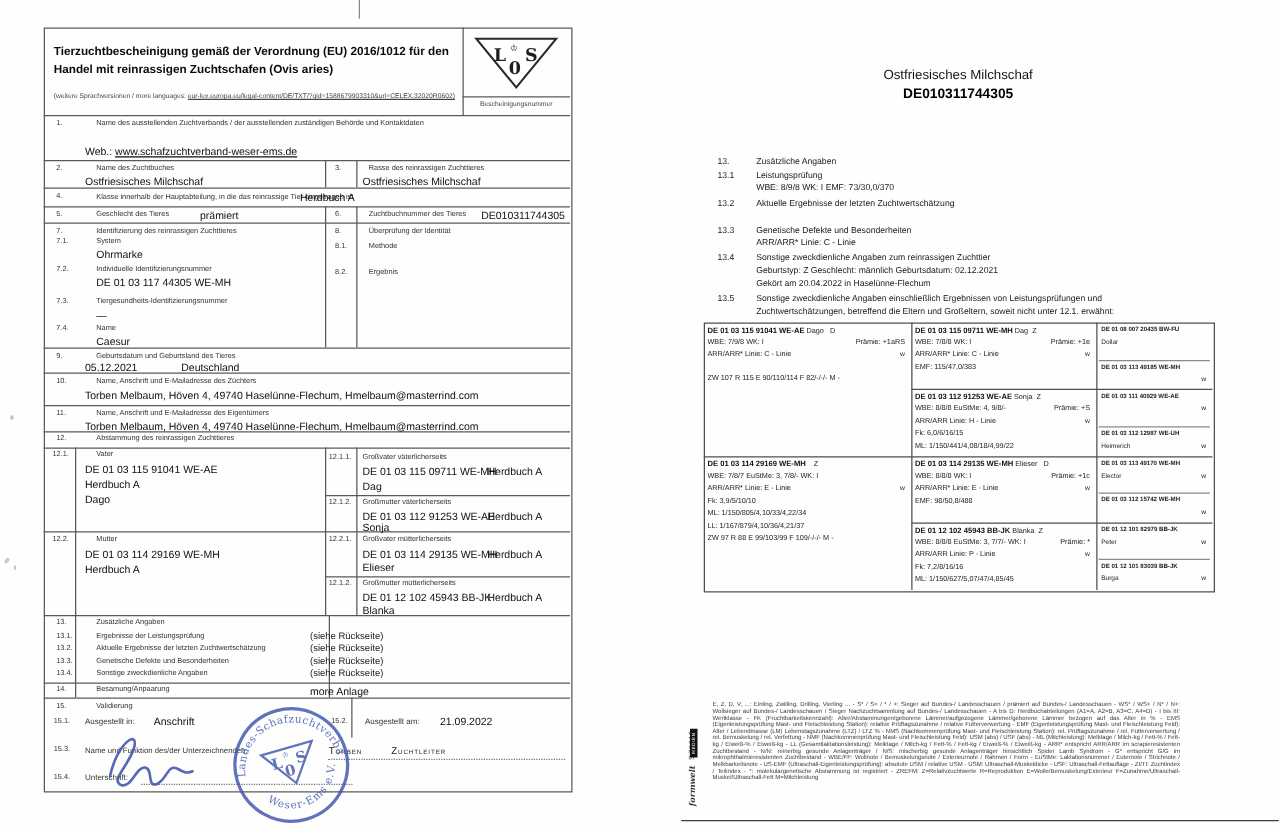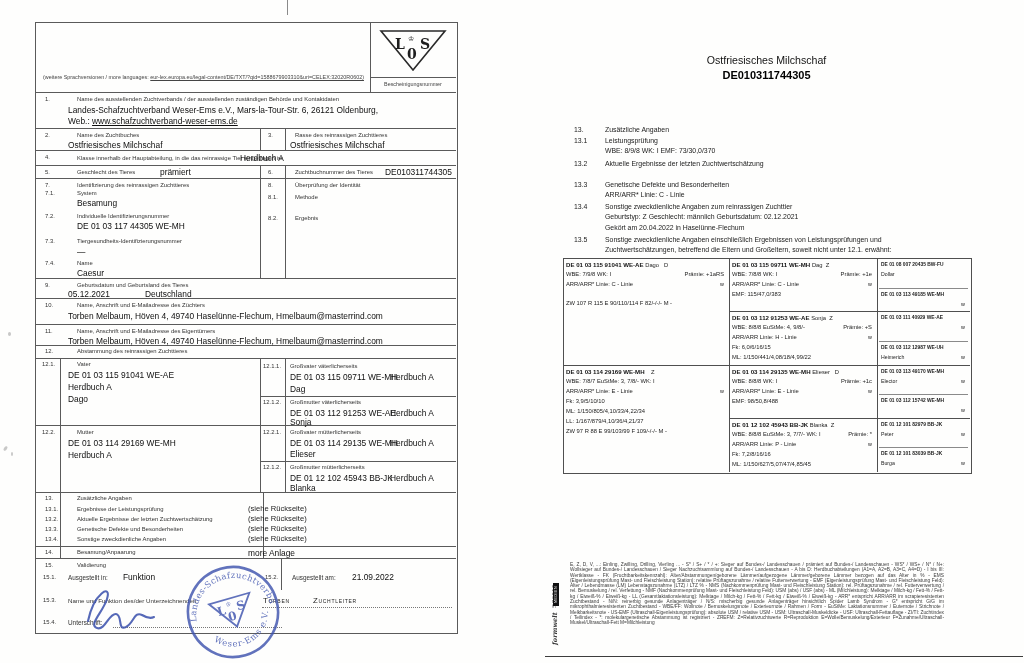--- a/index.html
+++ b/index.html
@@ -64,35 +64,35 @@
   <div class="vl" style="left:260px;top:128px;height:22px"></div>
   <div class="vl" style="left:260px;top:165px;height:113px"></div>
   <div class="vl" style="left:285px;top:128px;height:22px"></div>
   <div class="vl" style="left:285px;top:165px;height:113px"></div>
   <div class="vl" style="left:260px;top:358px;height:134px"></div>
   <div class="vl" style="left:285px;top:358px;height:134px"></div>
   <div class="vl" style="left:60px;top:358px;height:200px"></div>
   <div class="vl" style="left:263px;top:492px;height:66px"></div>
   <div class="vl" style="left:281px;top:558px;height:32px"></div>
 
+  <div class="a t" style="left:43px;top:34px;width:320px">Tierzuchtbescheinigung gemäß der Verordnung (EU) 2016/1012 für den Handel mit reinrassigen Zuchtschafen (Ovis aries)</div>
   <div class="a tiny" style="left:43px;top:74px">
     <span>(weitere Sprachversionen / more languages: </span><span class="u">eur-lex.europa.eu/legal-content/DE/TXT/?qid=1588679903310&amp;uri=CELEX:32020R0602)</span>
   </div>
   <svg class="a" style="left:378px;top:27px" width="70" height="46" viewBox="0 0 70 46">
     <path d="M3,4 L67,4 L35,43 Z" fill="none" stroke="#2a2a2a" stroke-width="1.6"></path>
     <text x="17" y="22" font-size="14" font-weight="bold" fill="#1e1e1e">L</text>
     <text x="30" y="14" font-size="7" fill="#1e1e1e">♔</text>
     <text x="42" y="22" font-size="14" font-weight="bold" fill="#1e1e1e">S</text>
     <text x="29" y="32" font-size="14" font-weight="bold" fill="#1e1e1e">0</text>
   </svg>
   <div class="a tiny" style="left:370px;top:81px;width:86px;text-align:center">Bescheinigungsnummer</div>
 
   <div class="a n" style="left:45px;top:96px">1.</div>
   <div class="a l" style="left:77px;top:96px">Name des ausstellenden Zuchtverbands / der ausstellenden zuständigen Behörde und Kontaktdaten</div>
-  <div class="a v" style="left:68px;top:105px">Landes-Schafzuchtverband Weser-Ems e.V., Mars-la-Tour-Str. 6, 26121 Oldenburg,</div>
   <div class="a v" style="left:68px;top:116px">
     <span>Web.: </span><span class="u">www.schafzuchtverband-weser-ems.de</span>
   </div>
 
   <div class="a n" style="left:45px;top:132px">2.</div>
   <div class="a l" style="left:77px;top:132px">Name des Zuchtbuches</div>
   <div class="a v" style="left:68px;top:140px">Ostfriesisches Milchschaf</div>
   <div class="a n" style="left:268px;top:132px">3.</div>
   <div class="a l" style="left:295px;top:132px">Rasse des reinrassigen Zuchttieres</div>
   <div class="a v" style="left:290px;top:140px">Ostfriesisches Milchschaf</div>
@@ -105,21 +105,21 @@
   <div class="a l" style="left:77px;top:169px">Geschlecht des Tieres</div>
   <div class="a v" style="left:160px;top:167px">prämiert</div>
   <div class="a n" style="left:268px;top:169px">6.</div>
   <div class="a l" style="left:295px;top:169px">Zuchtbuchnummer des Tieres</div>
   <div class="a v" style="left:385px;top:167px">DE010311744305</div>
 
   <div class="a n" style="left:45px;top:182px">7.</div>
   <div class="a l" style="left:77px;top:182px">Identifizierung des reinrassigen Zuchttieres</div>
   <div class="a n" style="left:45px;top:190px">7.1.</div>
   <div class="a l" style="left:77px;top:190px">System</div>
-  <div class="a v" style="left:77px;top:198px">Besamung</div>
+  <div class="a v" style="left:77px;top:198px">Ohrmarke</div>
   <div class="a n" style="left:45px;top:213px">7.2.</div>
   <div class="a l" style="left:77px;top:213px">Individuelle Identifizierungsnummer</div>
   <div class="a v" style="left:77px;top:221px">DE 01 03 117 44305 WE-MH</div>
   <div class="a n" style="left:45px;top:238px">7.3.</div>
   <div class="a l" style="left:77px;top:238px">Tiergesundheits-Identifizierungsnummer</div>
   <div class="a v" style="left:77px;top:247px">—</div>
   <div class="a n" style="left:45px;top:260px">7.4.</div>
   <div class="a l" style="left:77px;top:260px">Name</div>
   <div class="a v" style="left:77px;top:268px">Caesur</div>
   <div class="a n" style="left:268px;top:182px">8.</div>
@@ -195,21 +195,21 @@
   <div class="a" style="left:248px;top:534px;font-size:7.6px;color:#222;white-space:nowrap">(siehe Rückseite)</div>
 
   <div class="a n" style="left:45px;top:549px">14.</div>
   <div class="a l" style="left:77px;top:549px">Besamung/Anpaarung</div>
   <div class="a v" style="left:248px;top:548px">more Anlage</div>
 
   <div class="a n" style="left:45px;top:562px">15.</div>
   <div class="a l" style="left:77px;top:562px">Validierung</div>
   <div class="a n" style="left:43px;top:574px">15.1.</div>
   <div class="a" style="left:68px;top:574px;font-size:6.4px;color:#333;white-space:nowrap">Ausgestellt in:</div>
-  <div class="a v" style="left:123px;top:572px">Funktion</div>
+  <div class="a v" style="left:123px;top:572px">Anschrift</div>
   <div class="a n" style="left:265px;top:574px">15.2.</div>
   <div class="a" style="left:292px;top:574px;font-size:6.4px;color:#333;white-space:nowrap">Ausgestellt am:</div>
   <div class="a v" style="left:352px;top:572px">21.09.2022</div>
   <div class="a n" style="left:43px;top:597px">15.3.</div>
   <div class="a" style="left:68px;top:597px;font-size:6.2px;color:#333;white-space:nowrap">Name und Funktion des/der Unterzeichnenden:</div>
   <div class="a sc" style="left:263px;top:596px">Torben</div>
   <div class="a sc" style="left:313px;top:596px">Zuchtleiter</div>
   <div class="dot" style="left:262px;top:607px;width:190px"></div>
   <div class="a n" style="left:43px;top:619px">15.4.</div>
   <div class="a" style="left:68px;top:619px;font-size:6.4px;color:#333;white-space:nowrap">Unterschrift:</div>

